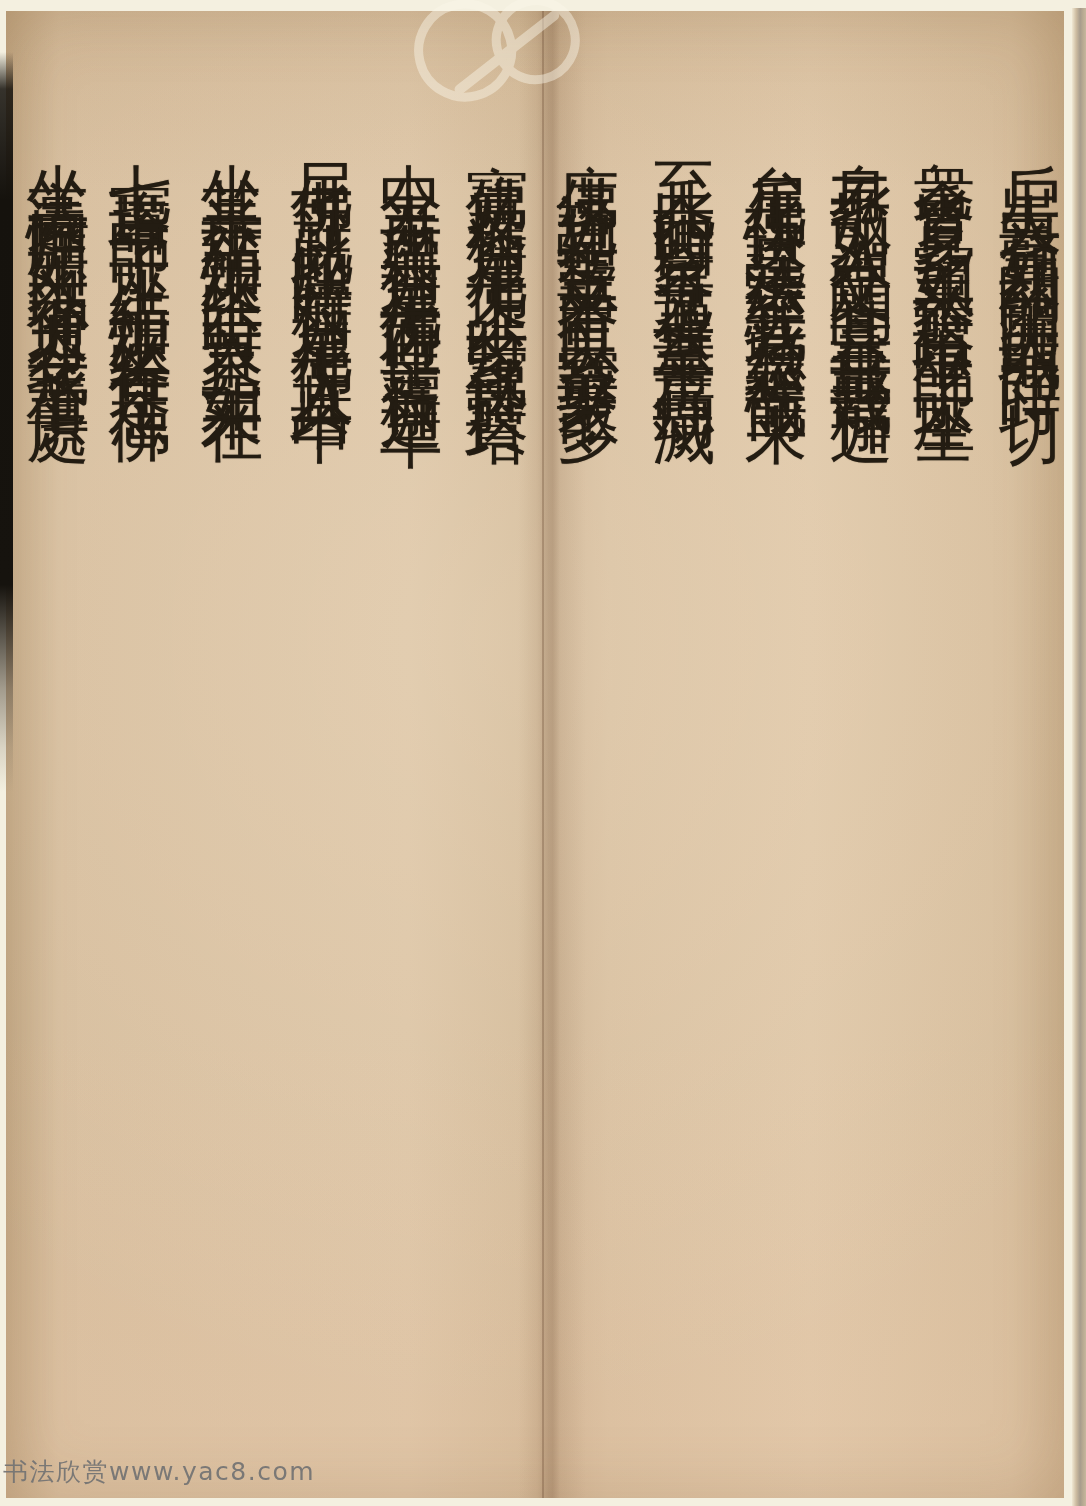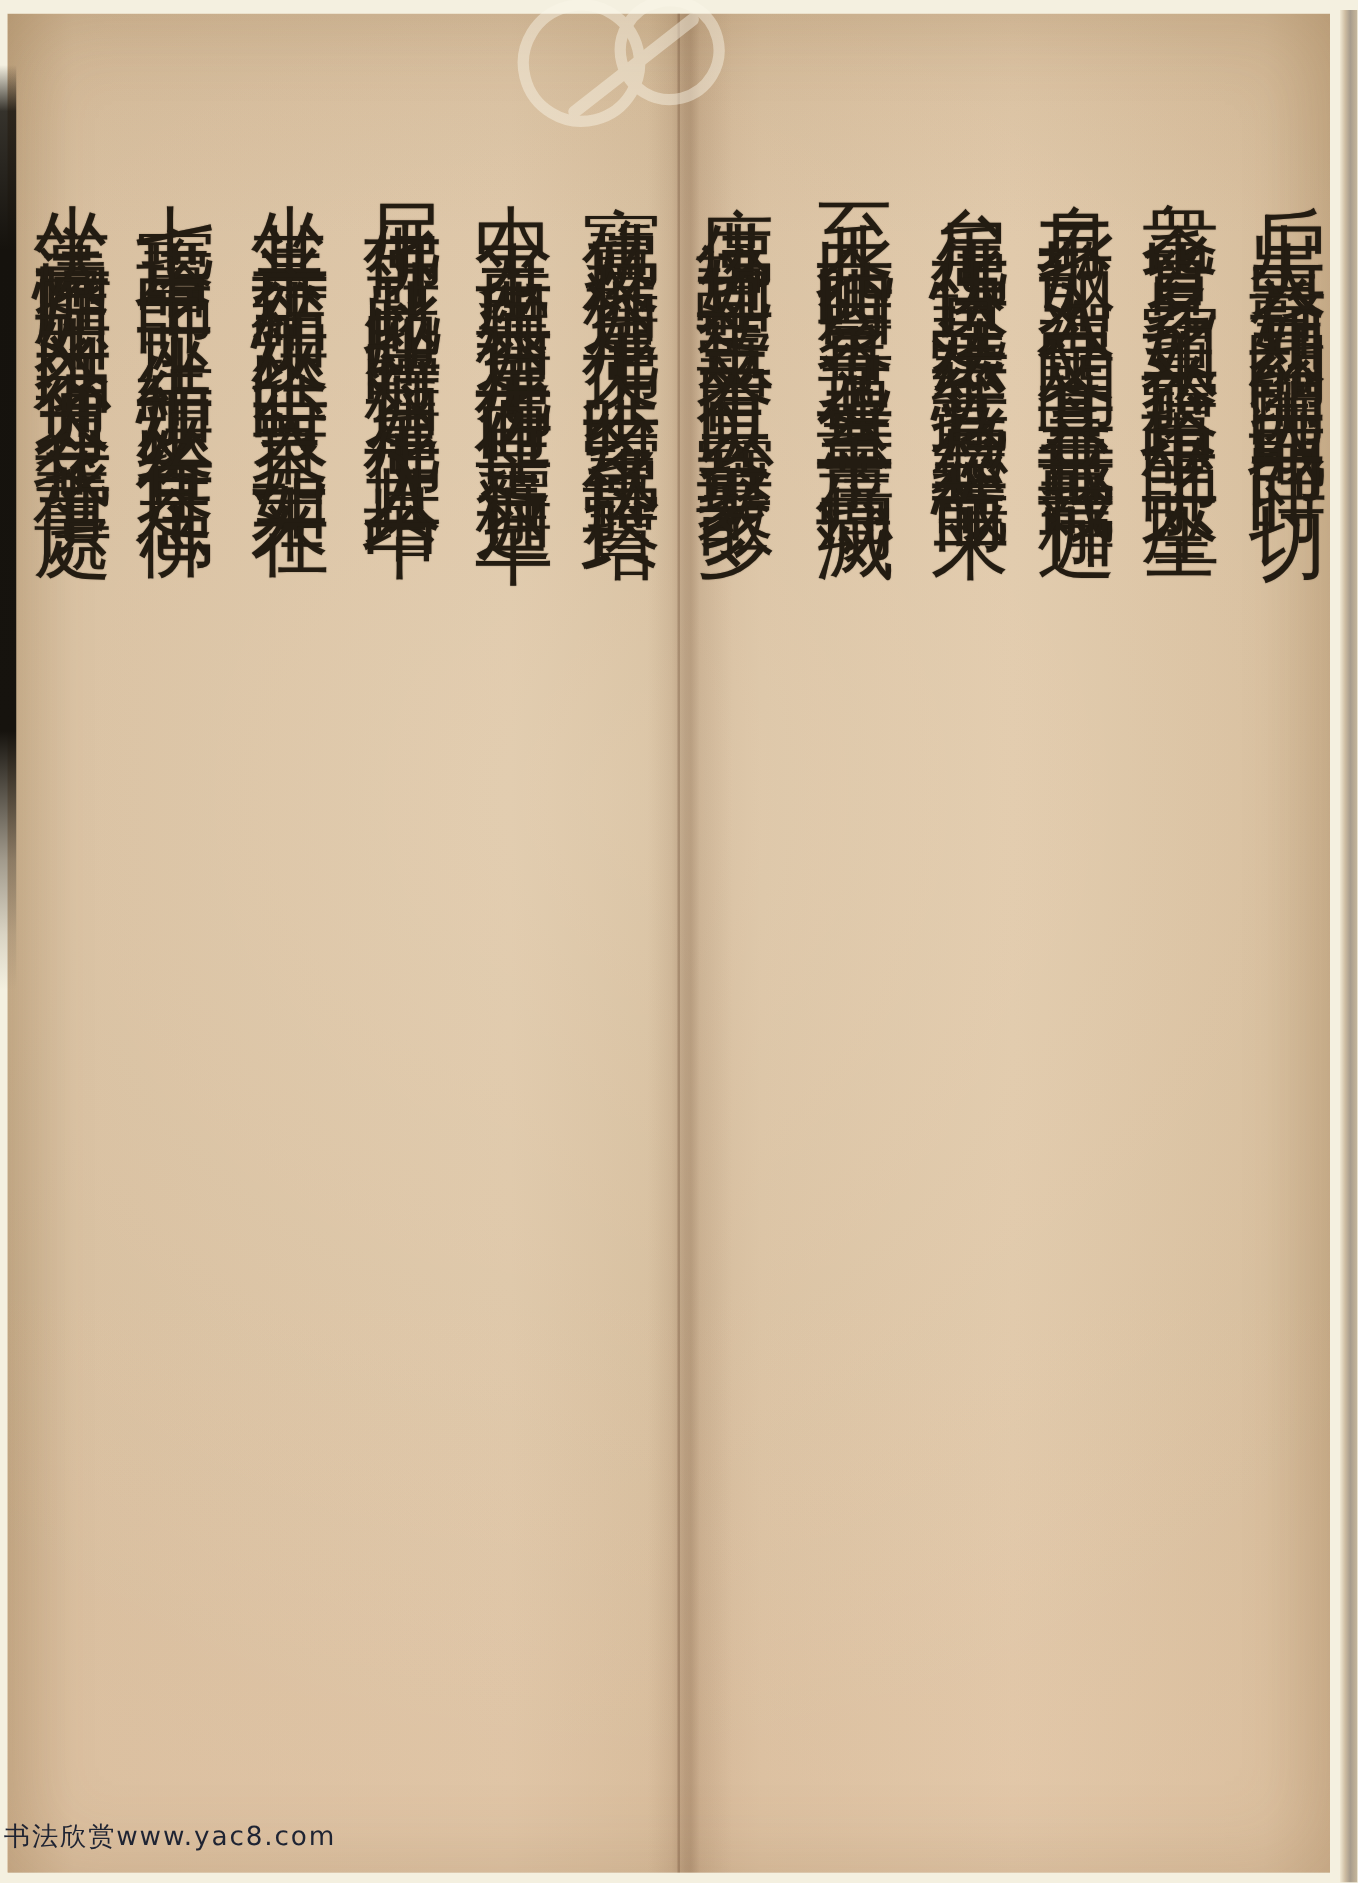--- a/index.html
+++ b/index.html
@@ -108,23 +108,23 @@
   .c8  { left: 377px; }
   .c9  { left: 288px; }
   .c10 { left: 198px; }
   .c11 { left: 106px; }
   .c12 { left: 24px;  }
   
   .site-watermark {
     position: absolute;
     left: 3px; top: 1455px;
     font-family: "DejaVu Sans", sans-serif;
-    font-size: 21px;
+    font-size: 25px;
     letter-spacing: 1.5px;
-    color: #0f172a;
+    color: #737373;
     opacity: 0.92;
     white-space: nowrap;
   }
 </style>
 </head>
 <body>
 
 <div class="paper"></div>
 
 <div class="fold-shadow"></div>

